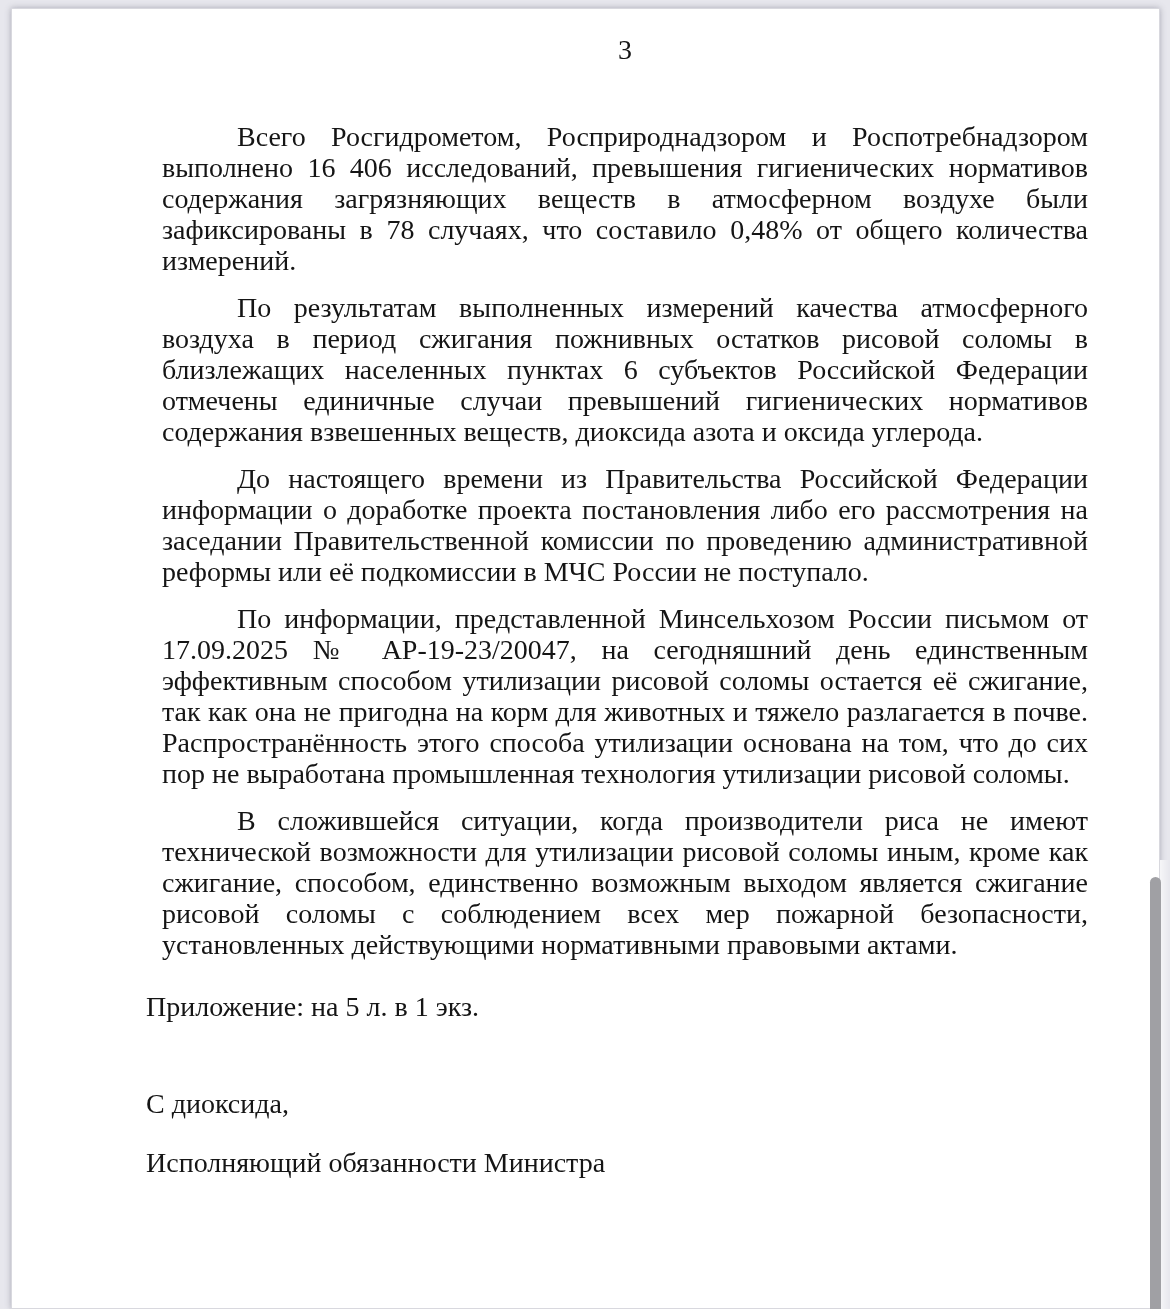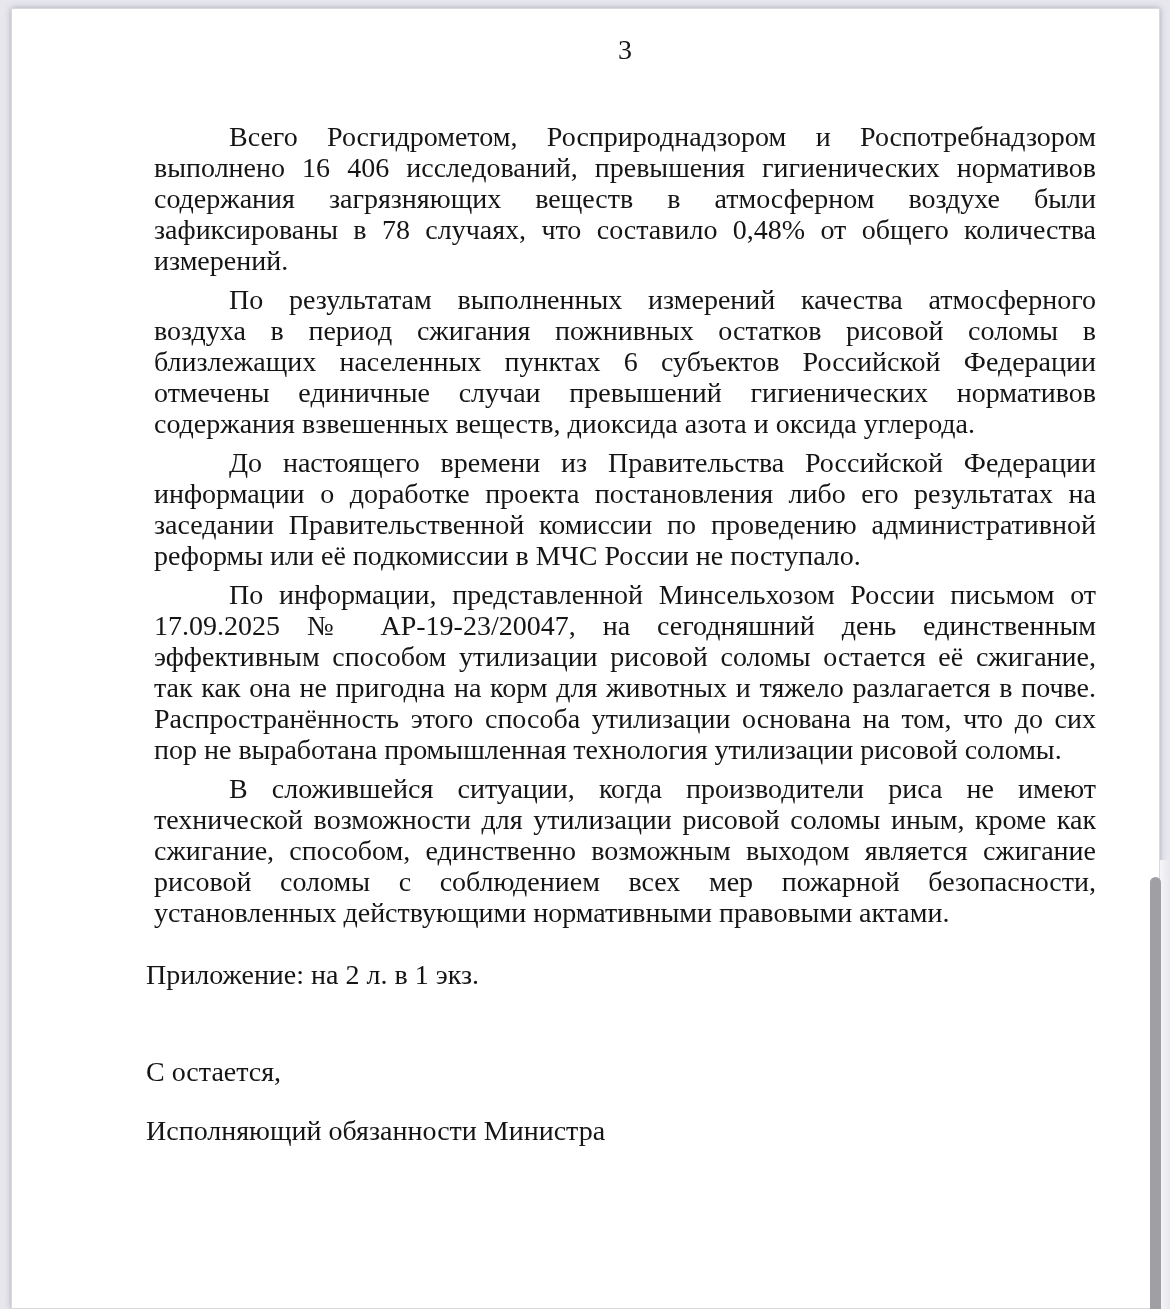--- a/index.html
+++ b/index.html
@@ -29,21 +29,21 @@
     padding: 25px 55px 0 134px;
     color: #151515;
     font-size: 28px;
     line-height: 31px;
   }
   .page-number {
     text-align: center;
     margin: 0 0 56px 0;
   }
   .para {
-    margin: 8px;
+    margin: 16px;
     text-indent: 75px;
     text-align: justify;
   }
   .plain {
     margin: 0;
     text-align: left;
   }
   .attachment {
     margin-top: 31px;
   }
@@ -80,29 +80,29 @@
 <div class="canvas">
 
   <div class="page">
     <div class="page-number">3</div>
 
     <p class="para">Всего Росгидрометом, Росприроднадзором и Роспотребнадзором выполнено 16&nbsp;406 исследований, превышения гигиенических нормативов содержания загрязняющих веществ в атмосферном воздухе были зафиксированы в 78 случаях, что составило 0,48% от общего количества измерений.</p>
 
     <p class="para">По результатам выполненных измерений качества атмосферного воздуха в период сжигания пожнивных остатков рисовой соломы в близлежащих населенных пунктах 6 субъектов Российской Федерации отмечены единичные случаи превышений гигиенических нормативов содержания взвешенных веществ, диоксида азота и оксида углерода.</p>
 
 
-    <p class="para">До настоящего времени из Правительства Российской Федерации информации о доработке проекта постановления либо его результатах на заседании Правительственной комиссии по проведению административной реформы или её подкомиссии в МЧС России не поступало.</p>
+    <p class="para">До настоящего времени из Правительства Российской Федерации информации о доработке проекта постановления либо его рассмотрения на заседании Правительственной комиссии по проведению административной реформы или её подкомиссии в МЧС России не поступало.</p>
 
     <p class="para">По информации, представленной Минсельхозом России письмом от 17.09.2025 №&nbsp;АР-19-23/20047, на сегодняшний день единственным эффективным способом утилизации рисовой соломы остается её сжигание, так как она не пригодна на корм для животных и тяжело разлагается в почве. Распространённость этого способа утилизации основана на том, что до сих пор не выработана промышленная технология утилизации рисовой соломы.</p>
 
     <p class="para">В сложившейся ситуации, когда производители риса не имеют технической возможности для утилизации рисовой соломы иным, кроме как сжигание, способом, единственно возможным выходом является сжигание рисовой соломы с соблюдением всех мер пожарной безопасности, установленных действующими нормативными правовыми актами.</p>
 
-    <p class="plain attachment">Приложение: на 2 л. в 1 экз.</p>
+    <p class="plain attachment">Приложение: на 5 л. в 1 экз.</p>
 
-    <p class="plain closing">С остается,</p>
+    <p class="plain closing">С диоксида,</p>
 
     <div class="sig-row">
       <span>Исполняющий обязанности Министра</span>
     </div>
   </div>
 
   <div class="scroll-gutter"></div>
   <div class="scrollbar-thumb"></div>
 
 </div>

